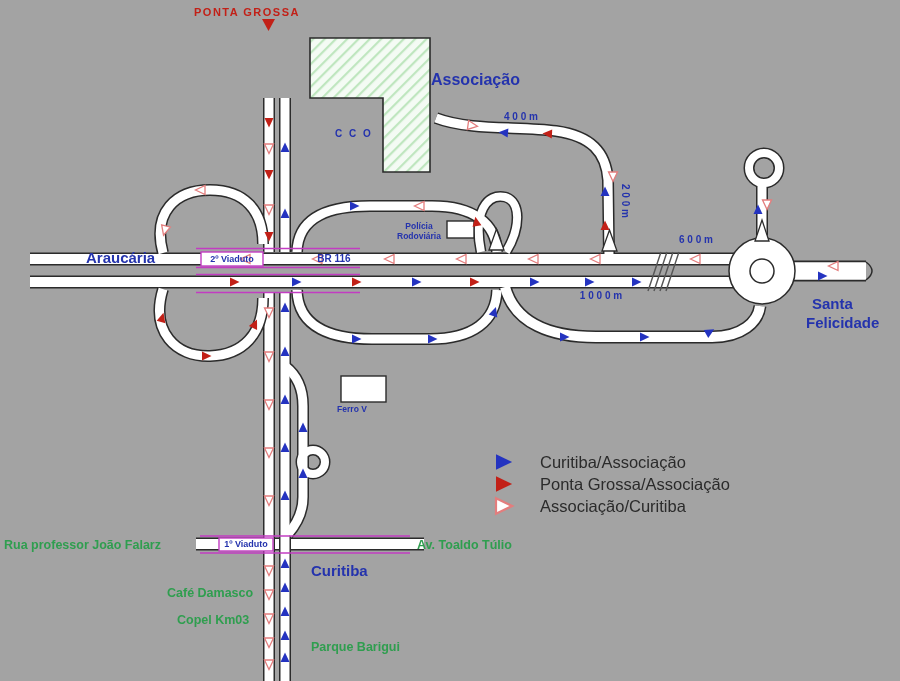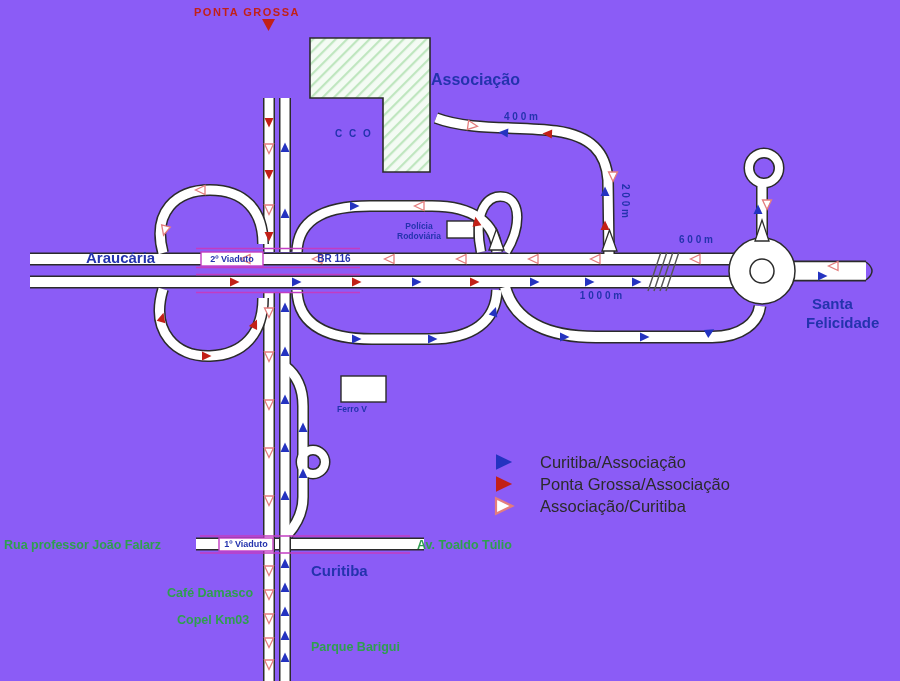--- a/index.html
+++ b/index.html
@@ -1,16 +1,16 @@
 <!DOCTYPE html>
 <html><head>
 <meta charset="utf-8">
 <style>
   html,body{margin:0;padding:0;background:#ffffff;}
-  .stage{position:relative;width:900px;height:681px;background:#8b5cf6;overflow:hidden;
+  .stage{position:relative;width:900px;height:681px;background:#a3a3a3;overflow:hidden;
          font-family:"Liberation Sans","DejaVu Sans",sans-serif;}
   svg{display:block;}
   .casing{fill:none;stroke:#2b2b2b;}
   .rfill{fill:none;stroke:#ffffff;}
   text{font-family:"Liberation Sans","DejaVu Sans",sans-serif;}
   .t-blue{fill:#2433ad;font-weight:bold;}
   .t-green{fill:#2f9e4f;font-weight:bold;}
   .t-red{fill:#c22017;font-weight:bold;}
   .t-legend{fill:#2b2b2b;font-weight:normal;}
   .ab{fill:#2433c0;}

